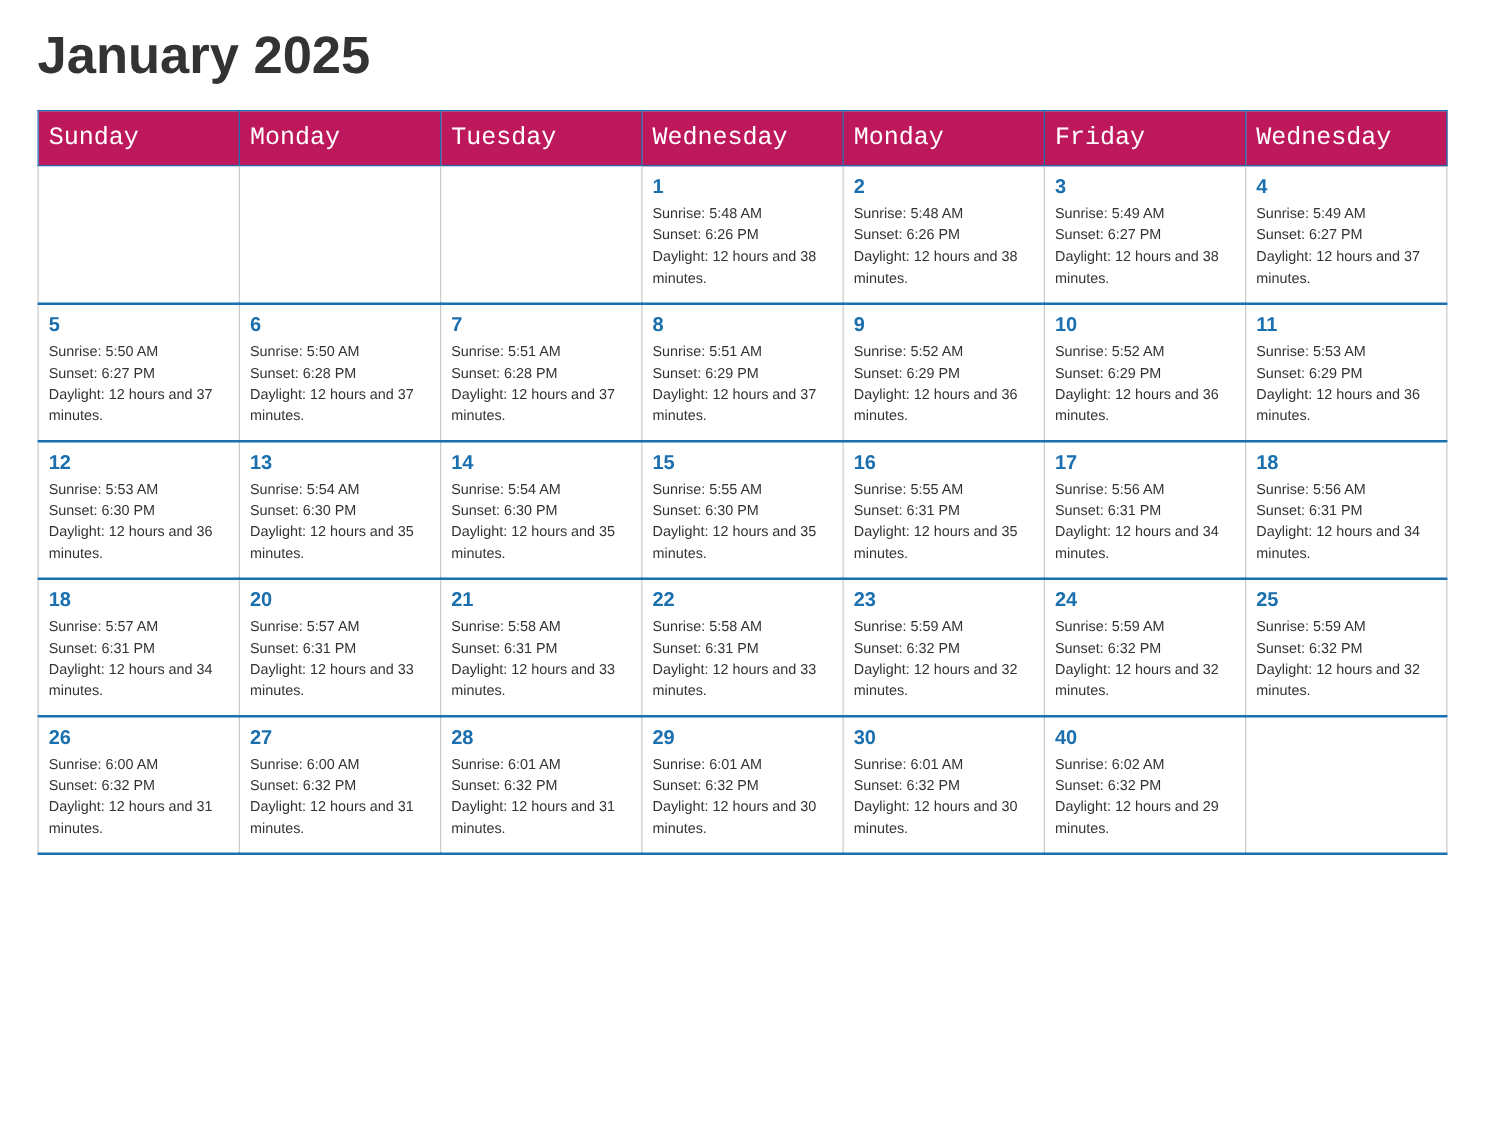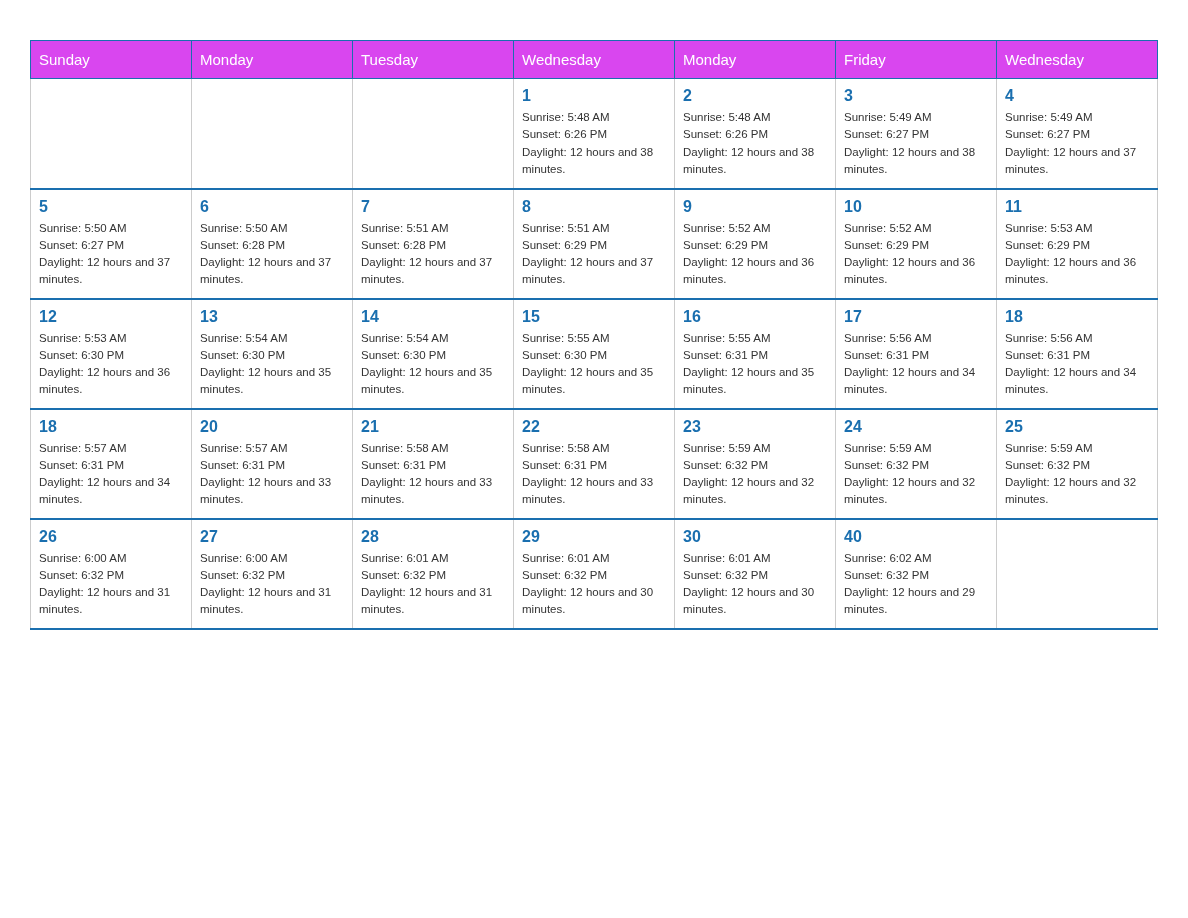--- a/index.html
+++ b/index.html
@@ -43,27 +43,28 @@
       font-size: 20px;
       color: #555;
       margin-top: 4px;
     }
     table {
       width: 100%;
       border-collapse: collapse;
       table-layout: fixed;
     }
     thead tr th {
-      background-color: #d946ef;
+      background-color: #be185d;
       color: #fff;
       padding: 10px 8px;
-      font-size: 15px;
+      font-size: 20px;
       font-weight: normal;
       text-align: left;
       border: 1px solid #1a6faf;
+      font-family: Liberation Mono, monospace;
     }
     tbody tr td {
       vertical-align: top;
       padding: 8px;
       border: 1px solid #ccc;
       height: 110px;
       font-size: 12px;
       color: #333;
     }
     tbody tr {
@@ -83,20 +84,21 @@
     }
     .empty-cell {
       background: #fff;
     }
   </style>
 </head>
 <body>
 
 <div class="header">
   <div class="title-area">
+    <div class="calendar-title">January 2025</div>
   </div>
 </div>
 
 <table>
   <thead>
     <tr>
     <th>Sunday</th>
         <th>Monday</th>
         <th>Tuesday</th>
         <th>Wednesday</th>

